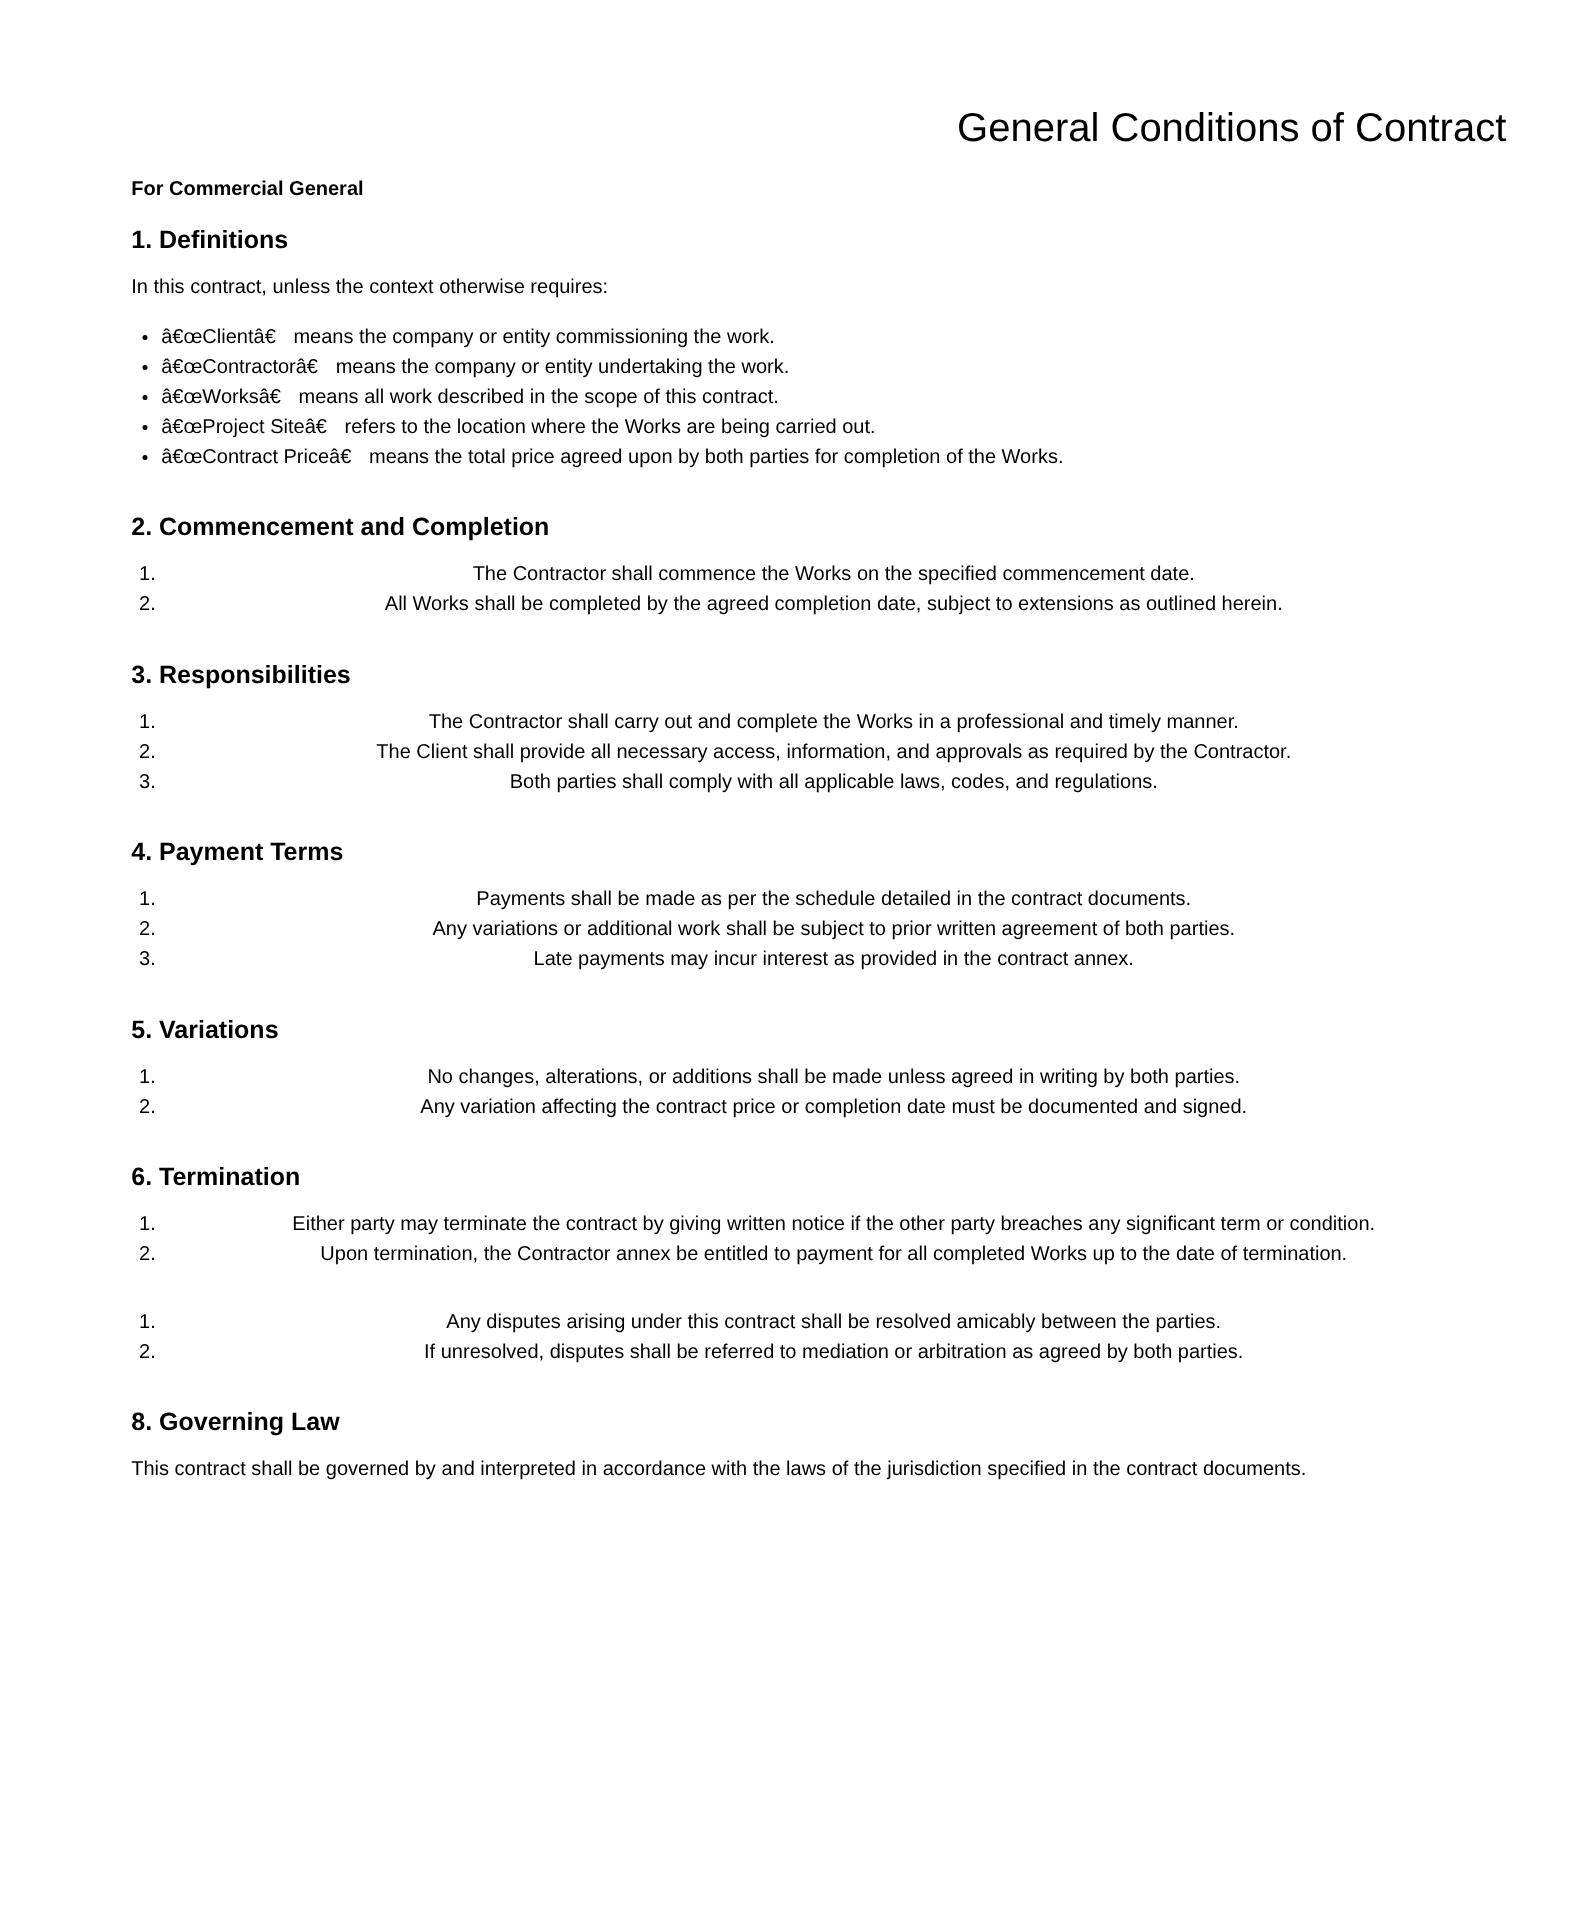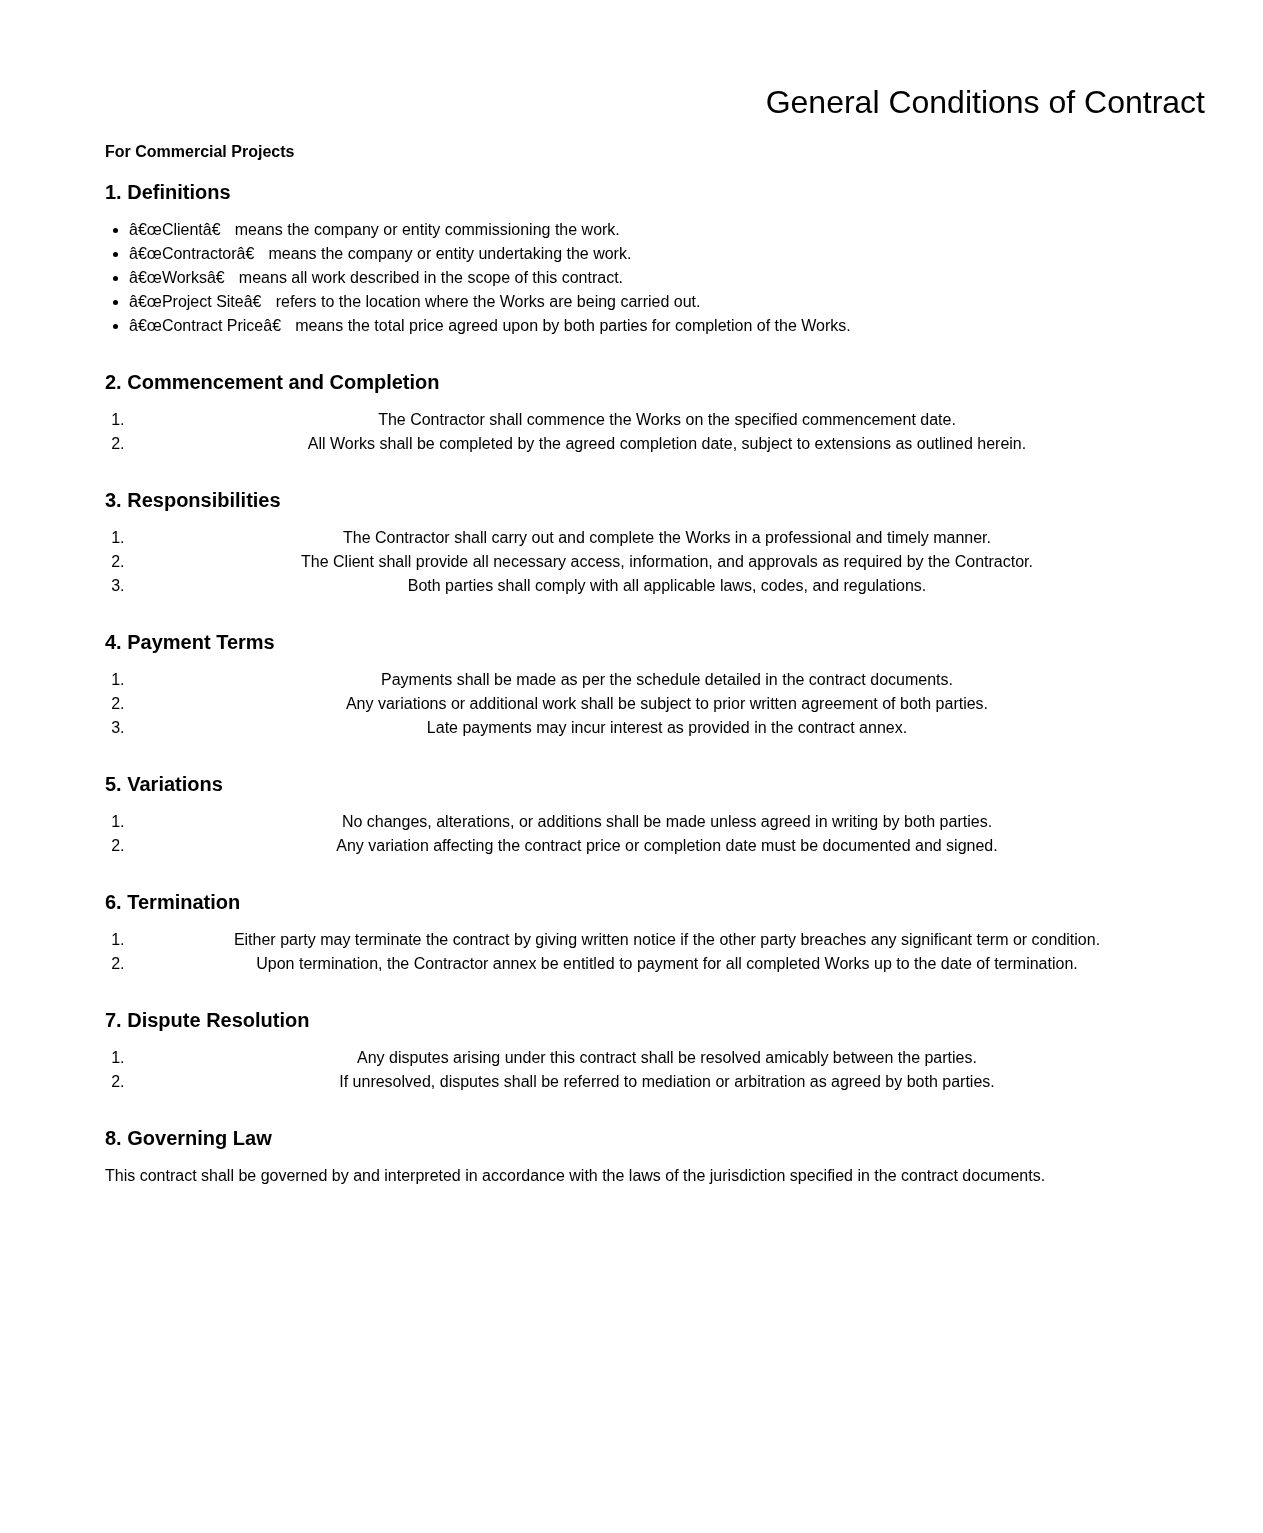--- a/index.html
+++ b/index.html
@@ -58,24 +58,25 @@
       line-height: 24px;
     }
     .intro + ul { margin-top: 16px; }
     b { font-weight: normal; }
   </style>
 </head>
 <body>
 
 <div class="page">
   <h1>General Conditions of Contract</h1>
-  <div class="subtitle">For Commercial Projects</div>
+  <div class="subtitle">For Commercial General</div>
 
   <div class="section sec-1">
     <h2>1. Definitions</h2>
+    <p class="intro">In this contract, unless the context otherwise requires:</p>
     <ul>
       <li><b>â€œClientâ€</b><span></span><span> means the company or entity commissioning the work.</span></li>
       <li><b>â€œContractorâ€</b><span></span><span> means the company or entity undertaking the work.</span></li>
       <li><b>â€œWorksâ€</b><span></span><span> means all work described in the scope of this contract.</span></li>
       <li><b>â€œProject Siteâ€</b><span></span><span> refers to the location where the Works are being carried out.</span></li>
       <li><b>â€œContract Priceâ€</b><span></span><span> means the total price agreed upon by both parties for completion of the Works.</span></li>
     </ul>
   </div>
 
   <div class="section">
@@ -114,21 +115,20 @@
 
   <div class="section">
     <h2>6. Termination</h2>
     <ol>
       <li>Either party may terminate the contract by giving written notice if the other party breaches any significant term or condition.</li>
       <li>Upon termination, the Contractor annex be entitled to payment for all completed Works up to the date of termination.</li>
     </ol>
   </div>
 
   <div class="section">
-    <h2>7. Dispute Resolution</h2>
     <ol>
       <li>Any disputes arising under this contract shall be resolved amicably between the parties.</li>
       <li>If unresolved, disputes shall be referred to mediation or arbitration as agreed by both parties.</li>
     </ol>
   </div>
 
   <div class="section">
     <h2>8. Governing Law</h2>
     <p>This contract shall be governed by and interpreted in accordance with the laws of the jurisdiction specified in the contract documents.</p>
   </div>

